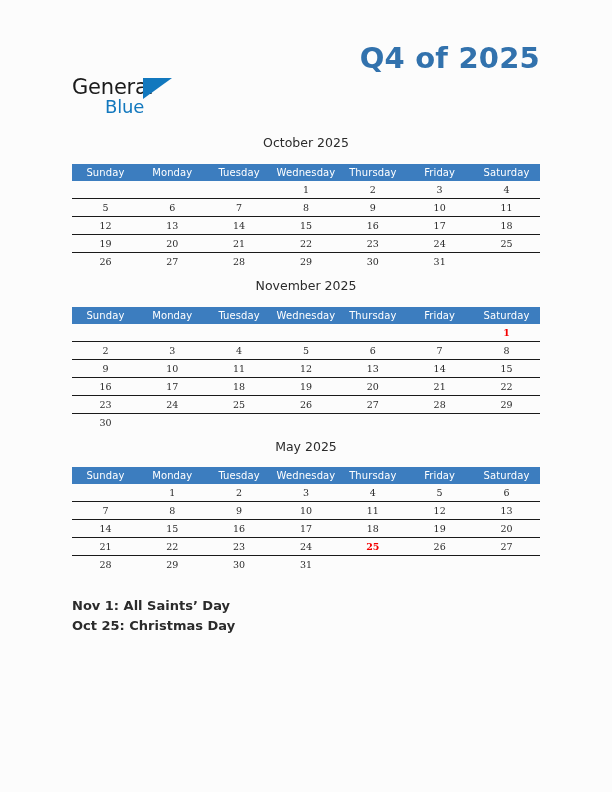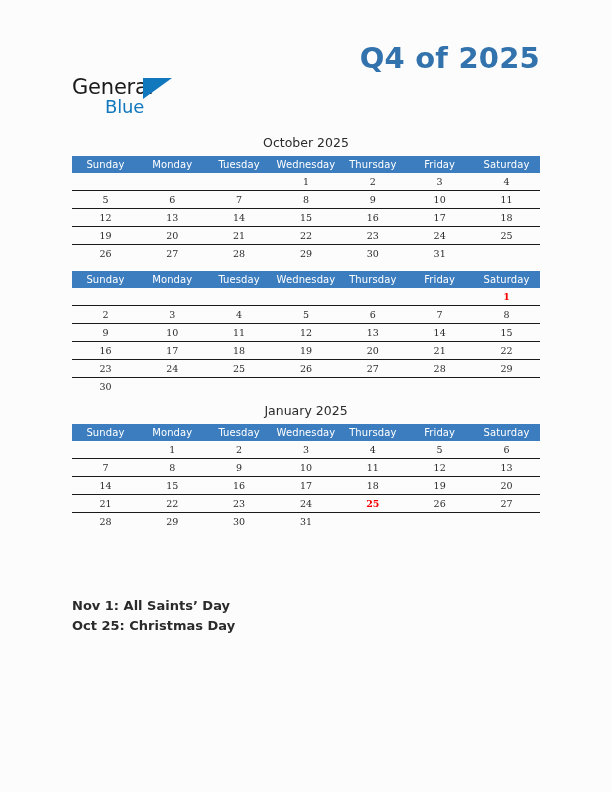--- a/index.html
+++ b/index.html
@@ -96,21 +96,21 @@
   }
   .month-block {
     width: 468px;
     margin-bottom: 9px;
   }
   .month-name {
     text-align: center;
     font-size: 12.5px;
     color: #2b2b2b;
     font-family: "DejaVu Sans", sans-serif;
-    padding-bottom: 6px;
+    padding-bottom: 14px;
     line-height: 1.1;
   }
   table.cal {
     width: 468px;
     border-collapse: collapse;
     table-layout: fixed;
   }
   table.cal th {
     background: #3c7dbf;
     color: #ffffff;
@@ -234,20 +234,21 @@
             <td>28</td>
             <td>29</td>
             <td>30</td>
             <td>31</td>
             <td class="empty"></td>
           </tr>
         </tbody>
       </table>
     </div>
     <div class="month-block">
+      <div class="month-name">November 2025</div>
       <table class="cal">
         <thead>
           <tr>
             <th>Sunday</th>
             <th>Monday</th>
             <th>Tuesday</th>
             <th>Wednesday</th>
             <th>Thursday</th>
             <th>Friday</th>
             <th>Saturday</th>
@@ -305,21 +306,21 @@
             <td class="empty"></td>
             <td class="empty"></td>
             <td class="empty"></td>
             <td class="empty"></td>
             <td class="empty"></td>
           </tr>
         </tbody>
       </table>
     </div>
     <div class="month-block">
-      <div class="month-name">January 2025</div>
+      <div class="month-name">May 2025</div>
       <table class="cal">
         <thead>
           <tr>
             <th>Sunday</th>
             <th>Monday</th>
             <th>Tuesday</th>
             <th>Wednesday</th>
             <th>Thursday</th>
             <th>Friday</th>
             <th>Saturday</th>

